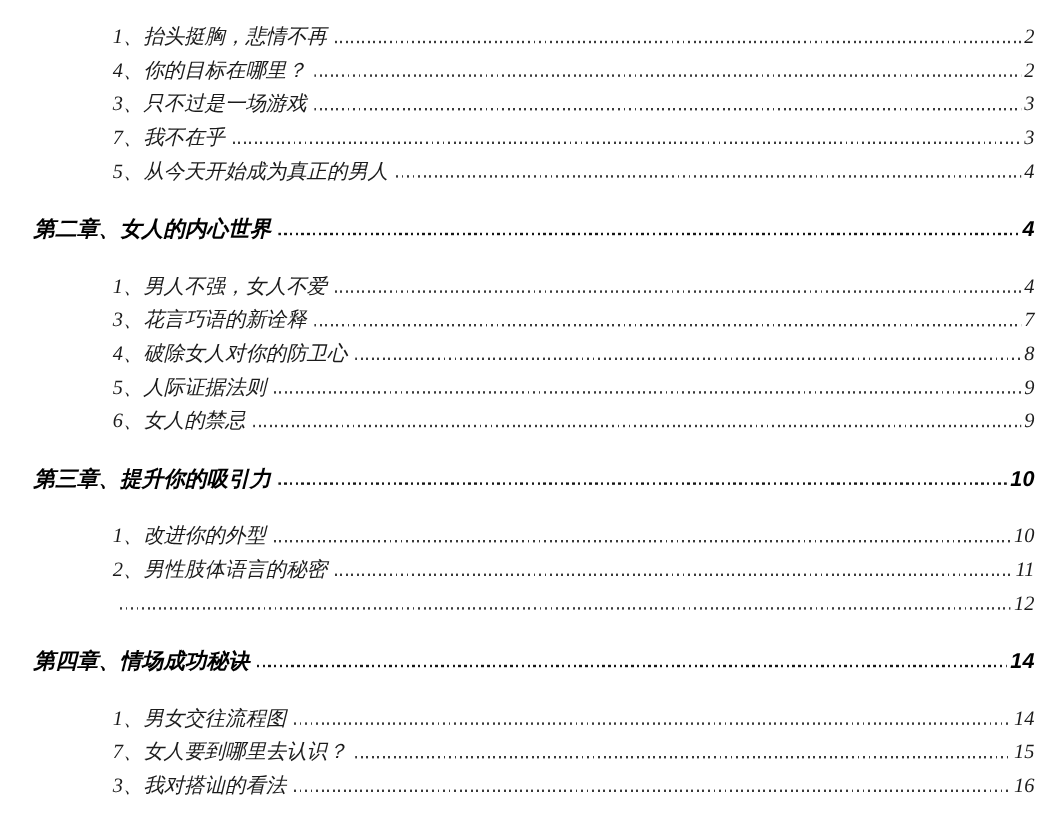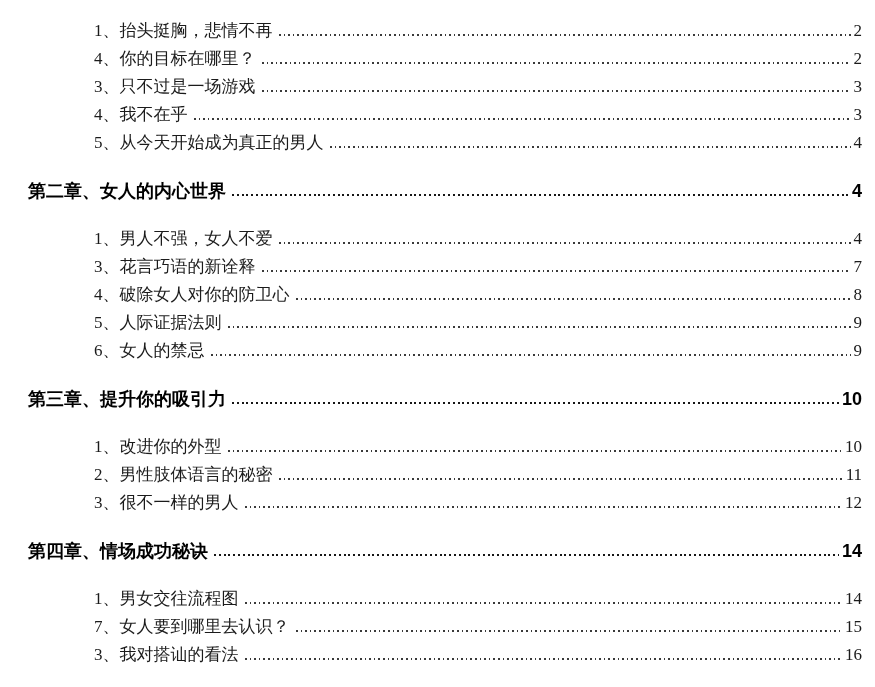--- a/index.html
+++ b/index.html
@@ -11,20 +11,21 @@
     width: 875px;
     height: 687px;
     overflow: hidden;
   }
   .toc {
     box-sizing: border-box;
     width: 875px;
     height: 687px;
     overflow: hidden;
     padding: 16px 13px 0 0;
+    font-style: italic;
   }
   .row {
     display: flex;
     align-items: flex-end;
     height: 28px;
     color: #1b1b1b;
   }
   .row .label,
   .row .page-num {
     line-height: 26px;
@@ -68,21 +69,21 @@
     <span class="label">4、你的目标在哪里？</span>
     <span class="leader"></span>
     <span class="page-num">2</span>
   </div>
     <div class="row item">
     <span class="label">3、只不过是一场游戏</span>
     <span class="leader"></span>
     <span class="page-num">3</span>
   </div>
     <div class="row item">
-    <span class="label">4、我不在乎</span>
+    <span class="label">7、我不在乎</span>
     <span class="leader"></span>
     <span class="page-num">3</span>
   </div>
     <div class="row item">
     <span class="label">5、从今天开始成为真正的男人</span>
     <span class="leader"></span>
     <span class="page-num">4</span>
   </div>
     <div class="row chapter">
     <span class="label">第二章、女人的内心世界</span>
@@ -123,21 +124,20 @@
     <span class="label">1、改进你的外型</span>
     <span class="leader"></span>
     <span class="page-num">10</span>
   </div>
     <div class="row item">
     <span class="label">2、男性肢体语言的秘密</span>
     <span class="leader"></span>
     <span class="page-num">11</span>
   </div>
     <div class="row item">
-    <span class="label">3、很不一样的男人</span>
     <span class="leader"></span>
     <span class="page-num">12</span>
   </div>
     <div class="row chapter">
     <span class="label">第四章、情场成功秘诀</span>
     <span class="leader"></span>
     <span class="page-num">14</span>
   </div>
     <div class="row item">
     <span class="label">1、男女交往流程图</span>

